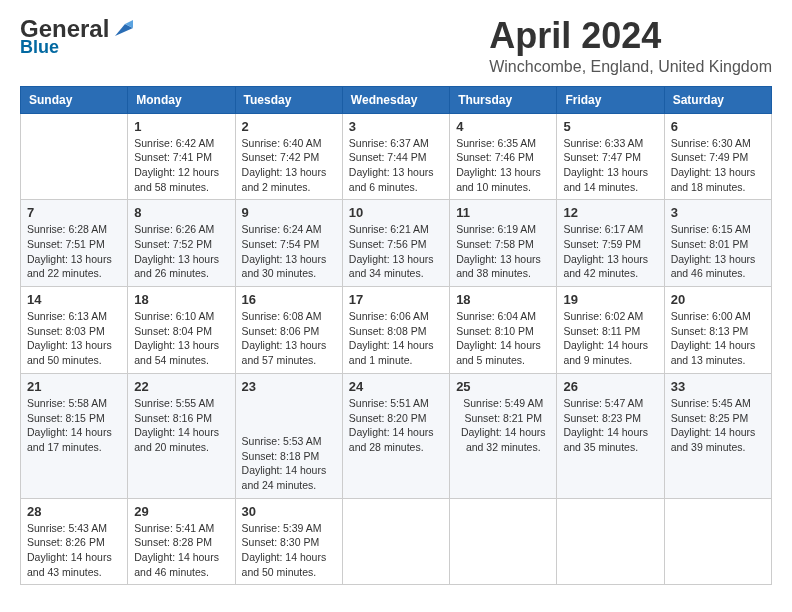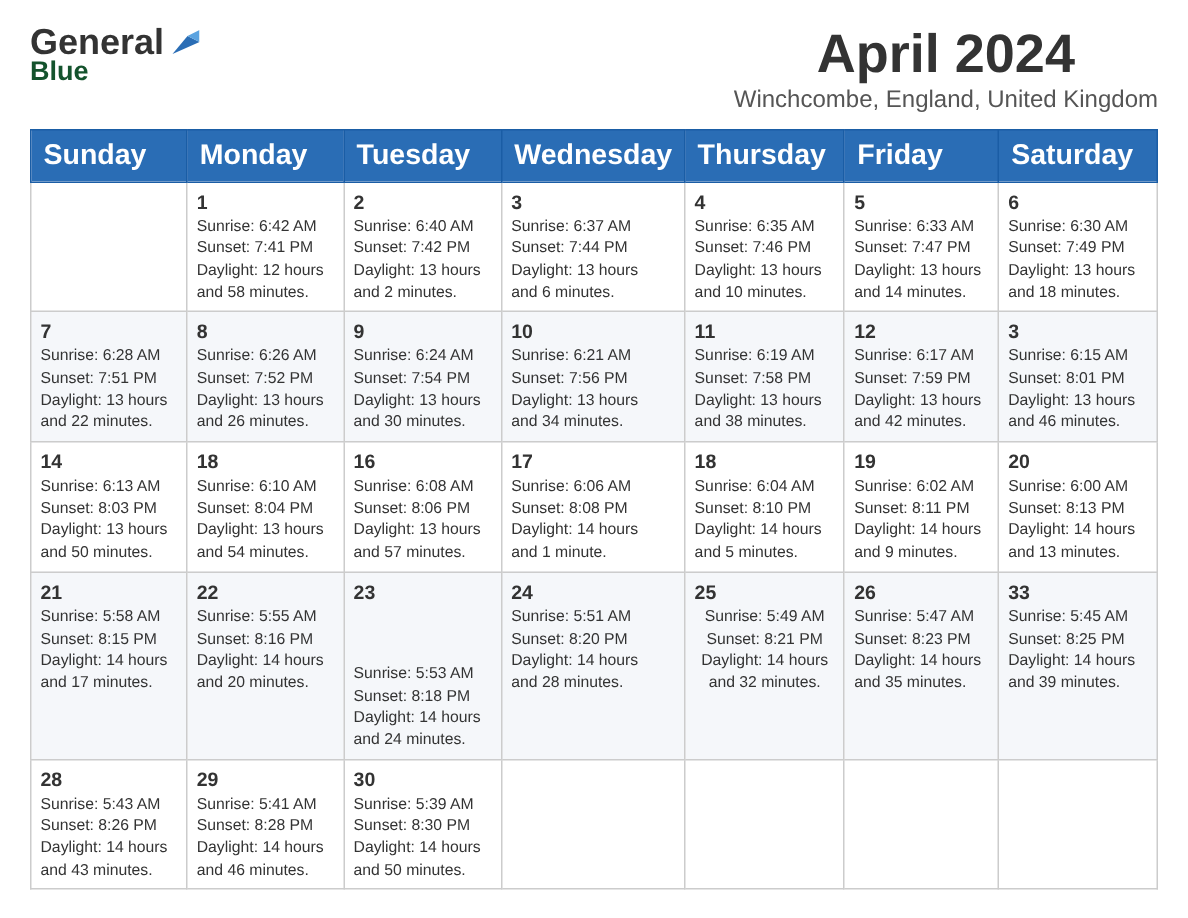--- a/index.html
+++ b/index.html
@@ -23,30 +23,30 @@
     }
     .logo-text-general {
       font-size: 24px;
       font-weight: bold;
       color: #333;
       line-height: 1.1;
     }
     .logo-text-blue {
       font-size: 18px;
       font-weight: bold;
-      color: #14532d;
+      color: #0369a1;
       line-height: 1.1;
     }
     .logo-icon {
       width: 22px;
       height: 22px;
       margin-left: 2px;
     }
     .title-block {
-      text-align: center;
+      text-align: left;
     }
     .month-title {
       font-size: 36px;
       font-weight: bold;
       color: #333;
       line-height: 1.1;
     }
     .location {
       font-size: 16px;
       color: #555;
@@ -55,21 +55,21 @@
     .calendar-table {
       width: 100%;
       border-collapse: collapse;
       font-size: 11px;
     }
     .calendar-table th {
       background-color: #2a6db5;
       color: #fff;
       text-align: left;
       padding: 6px 8px;
-      font-size: 19px;
+      font-size: 12px;
       font-weight: bold;
       border: 1px solid #1a5da5;
     }
     .calendar-table td {
       border: 1px solid #ccc;
       vertical-align: top;
       padding: 5px 6px;
       width: 107px;
       min-height: 80px;
       background: #fff;

